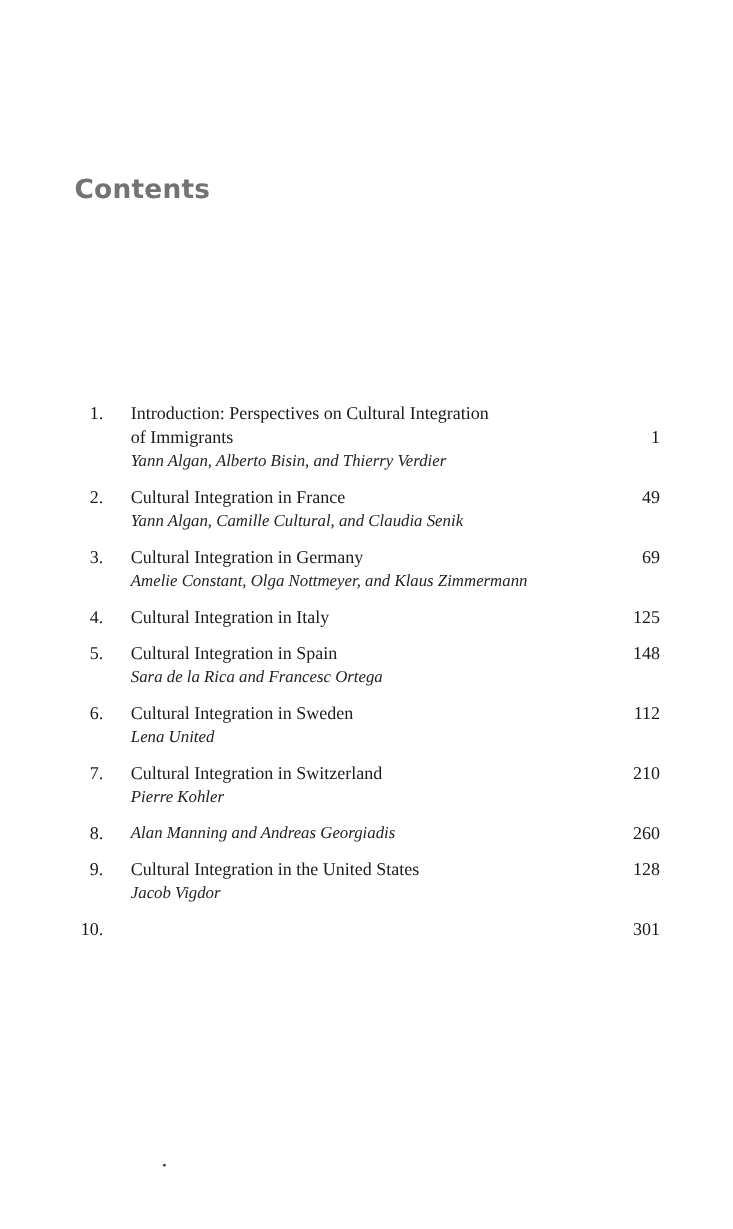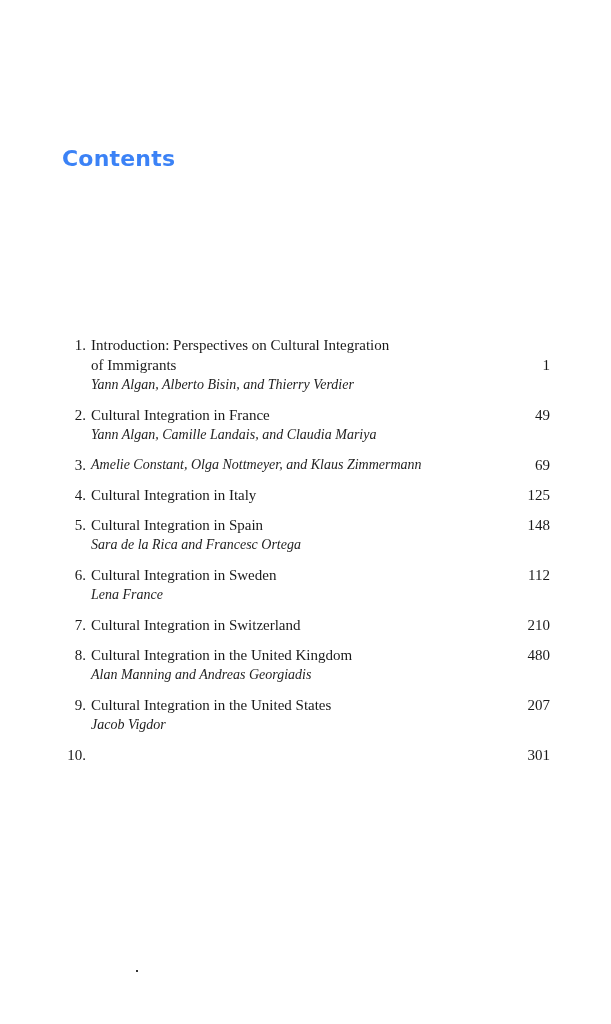--- a/index.html
+++ b/index.html
@@ -15,21 +15,21 @@
       color: #111111;
     }
     .heading {
       position: absolute;
       left: 62px;
       top: 146px;
       font-family: "DejaVu Sans", sans-serif;
       font-weight: bold;
       font-size: 22px;
       letter-spacing: 0.2px;
-      color: #3b82f6;
+      color: #737373;
       margin: 0;
     }
     .toc {
       position: absolute;
       left: 56px;
       top: 335px;
       width: 500px;
       font-family: "Liberation Serif", serif;
       font-size: 15px;
       line-height: 20px;
@@ -39,21 +39,21 @@
       position: relative;
       margin-bottom: 10px;
     }
     .num {
       position: absolute;
       left: 0;
       width: 30px;
       text-align: right;
     }
     .body {
-      margin-left: 35px;
+      margin-left: 53px;
       margin-right: 50px;
     }
     .title { display: block; }
     .authors {
       display: block;
       font-style: italic;
       font-size: 14px;
       color: #222222;
     }
     .page {
@@ -86,28 +86,29 @@
       <span class="title">of Immigrants</span>
       <span class="authors">Yann Algan, Alberto Bisin, and Thierry Verdier</span>
     </div>
     <span class="page line2">1</span>
   </div>
 
   <div class="entry">
     <span class="num">2.</span>
     <div class="body">
       <span class="title">Cultural Integration in France</span>
-      <span class="authors">Yann Algan, Camille Landais, and Claudia Mariya</span>
+      <span class="authors">Yann Algan, Camille Cultural, and Claudia Senik</span>
     </div>
     <span class="page line1">49</span>
   </div>
 
   <div class="entry">
     <span class="num">3.</span>
     <div class="body">
+      <span class="title">Cultural Integration in Germany</span>
       <span class="authors">Amelie Constant, Olga Nottmeyer, and Klaus Zimmermann</span>
     </div>
     <span class="page line1">69</span>
   </div>
 
   <div class="entry">
     <span class="num">4.</span>
     <div class="body">
       <span class="title">Cultural Integration in Italy</span>
     </div>
@@ -120,49 +121,49 @@
       <span class="title">Cultural Integration in Spain</span>
       <span class="authors">Sara de la Rica and Francesc Ortega</span>
     </div>
     <span class="page line1">148</span>
   </div>
 
   <div class="entry">
     <span class="num">6.</span>
     <div class="body">
       <span class="title">Cultural Integration in Sweden</span>
-      <span class="authors">Lena France</span>
+      <span class="authors">Lena United</span>
     </div>
     <span class="page line1">112</span>
   </div>
 
   <div class="entry">
     <span class="num">7.</span>
     <div class="body">
       <span class="title">Cultural Integration in Switzerland</span>
+      <span class="authors">Pierre Kohler</span>
     </div>
     <span class="page line1">210</span>
   </div>
 
   <div class="entry">
     <span class="num">8.</span>
     <div class="body">
-      <span class="title">Cultural Integration in the United Kingdom</span>
       <span class="authors">Alan Manning and Andreas Georgiadis</span>
     </div>
-    <span class="page line1">480</span>
+    <span class="page line1">260</span>
   </div>
 
   <div class="entry">
     <span class="num">9.</span>
     <div class="body">
       <span class="title">Cultural Integration in the United States</span>
       <span class="authors">Jacob Vigdor</span>
     </div>
-    <span class="page line1">207</span>
+    <span class="page line1">128</span>
   </div>
 
   <div class="entry">
     <span class="num">10.</span>
     <span class="page line1">301</span>
   </div>
 
 </div>
 
 <div class="dot"></div>

